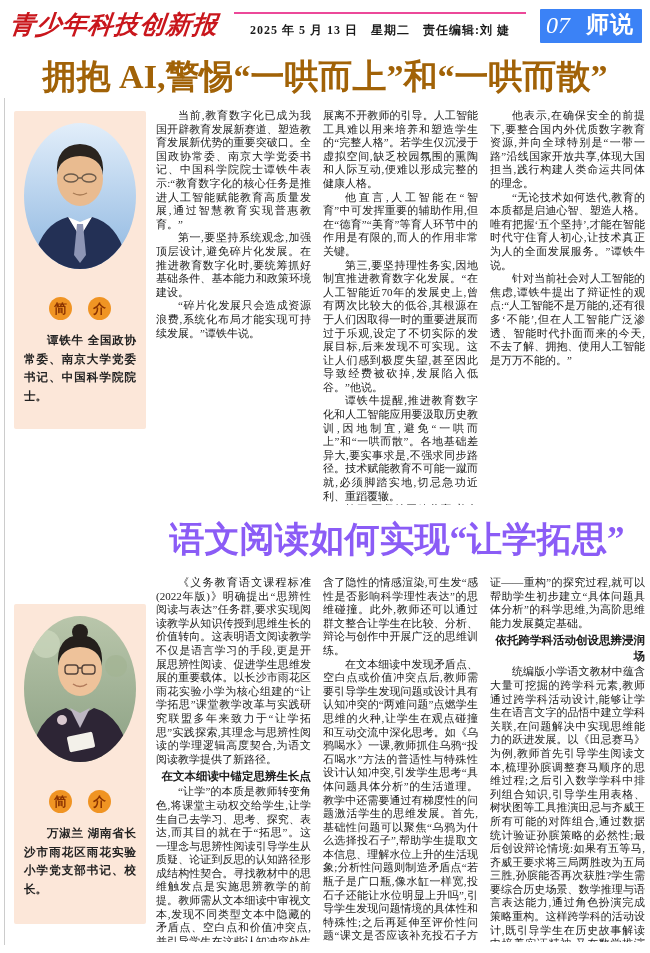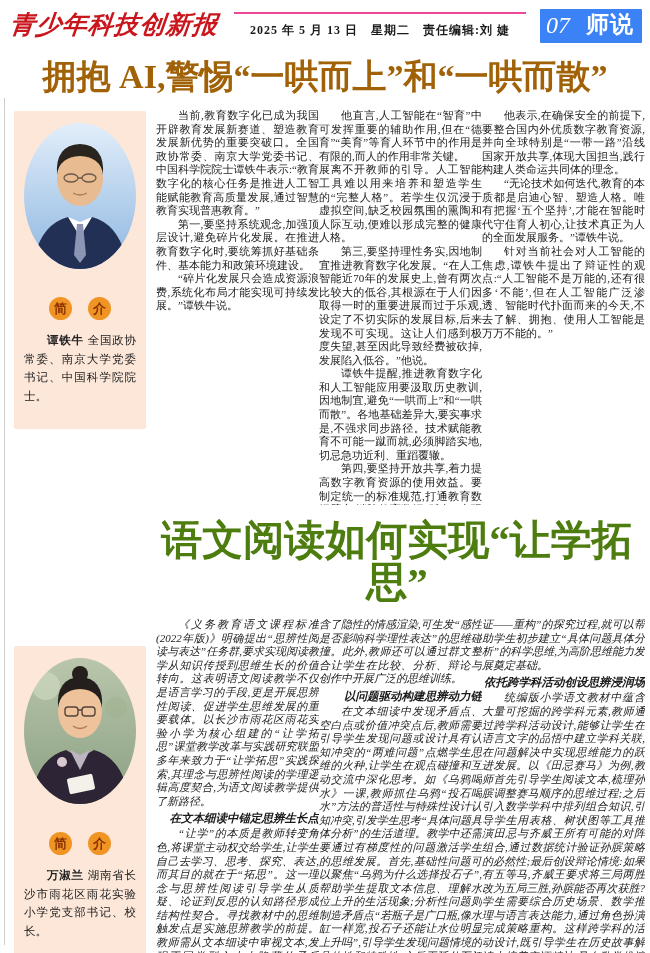--- a/index.html
+++ b/index.html
@@ -23,46 +23,46 @@
   }
   .badge-num { font-style:italic; font-size:24px; line-height:30px; font-family:"Liberation Serif", serif; }
   .badge-sec { font-size:23px; font-weight:bold; line-height:30px; letter-spacing:1px; }
 
   
   .headline1 {
     margin:10px 4px 12px; text-align:center; font-size:34px; line-height:40px;
     font-weight:900; letter-spacing:0px; color:#a16207;
   }
   .headline2 {
-    margin:14px 4px 15px 148px; text-align:center; font-size:41px; line-height:42px;
-    font-weight:900; color:#4d7c0f;
+    margin:14px 4px 15px 148px; text-align:center; font-size:35px; line-height:42px;
+    font-weight:900; color:#8b5cf6;
   }
 
   
   .article { display:flex; padding-left:14px; padding-right:5px; }
   .profile {
     width:132px; flex:none; box-sizing:border-box; background:#fce7d9;
     padding:10px 9px 0; border-radius:2px;
   }
   .a1 .profile { height:318px; margin-top:2px; }
   .a2 .profile { height:320px; margin-top:28px; }
   .photo { display:block; margin:2px auto 0; }
   .badges { display:flex; justify-content:center; gap:16px; margin-top:28px; }
   .badge-circle {
     width:23px; height:23px; border-radius:50%; background:#f09423; color:#8a3200;
     font-weight:bold; font-size:13px; display:flex; align-items:center; justify-content:center;
     font-family:"Liberation Sans", sans-serif;
   }
-  .bio { margin:11px 1px 0; font-size:11.5px; line-height:18.5px; text-indent:2em; text-align:justify; color:#222; }
+  .bio { margin:11px 1px 0; font-size:11.5px; line-height:18.5px; text-indent:2em; text-align:justify; color:#222;font-weight:bold; }
   .bio b { margin-right:4px; }
 
-  .cols { flex:1; display:flex; margin-left:10px; }
+  .cols { flex:1; display:flex; gap:12px; margin-left:10px; }
   .col { flex:1; overflow:hidden; }
   .a1 .col { height:396px; }
-  .a2 .col { height:366px;font-style:italic; }
+  .a2 .col { height:366px; }
 
   .para { font-size:11px; line-height:13.6px; text-align:justify; text-indent:2em; margin:0; }
   .para.cont { text-indent:0; }
   .subhead {
     font-family:"Liberation Sans", sans-serif; font-weight:bold; font-size:11.5px;
     text-align:right; line-height:16px; margin:2px 0 1px; text-indent:0;
   }
 </style>
 </head>
 <body>
@@ -114,22 +114,22 @@
       </div>
       <p class="bio"><b>谭铁牛</b><span>全国政协常委、南京大学党委书记、中国科学院院士。</span></p>
     </aside>
     <div class="cols">
       <div class="col">
           <div class="para">当前,教育数字化已成为我国开辟教育发展新赛道、塑造教育发展新优势的重要突破口。全国政协常委、南京大学党委书记、中国科学院院士谭铁牛表示:“教育数字化的核心任务是推进人工智能赋能教育高质量发展,通过智慧教育实现普惠教育。”</div>
           <div class="para">第一,要坚持系统观念,加强顶层设计,避免碎片化发展。在推进教育数字化时,要统筹抓好基础条件、基本能力和政策环境建设。</div>
           <div class="para">“碎片化发展只会造成资源浪费,系统化布局才能实现可持续发展。”谭铁牛说。</div>
         </div>
       <div class="col">
+          <div class="para cont">展离不开教师的引导。人工智能工具难以用来培养和塑造学生的“完整人格”。若学生仅沉浸于虚拟空间,缺乏校园氛围的熏陶和人际互动,便难以形成完整的健康人格。</div>
           <div class="para">他直言,人工智能在“智育”中可发挥重要的辅助作用,但在“德育”“美育”等育人环节中的作用是有限的,而人的作用非常关键。</div>
-          <div class="para cont">展离不开教师的引导。人工智能工具难以用来培养和塑造学生的“完整人格”。若学生仅沉浸于虚拟空间,缺乏校园氛围的熏陶和人际互动,便难以形成完整的健康人格。</div>
           <div class="para">第三,要坚持理性务实,因地制宜推进教育数字化发展。“在人工智能近70年的发展史上,曾有两次比较大的低谷,其根源在于人们因取得一时的重要进展而过于乐观,设定了不切实际的发展目标,后来发现不可实现。这让人们感到极度失望,甚至因此导致经费被砍掉,发展陷入低谷。”他说。</div>
           <div class="para">谭铁牛提醒,推进教育数字化和人工智能应用要汲取历史教训,因地制宜,避免“一哄而上”和“一哄而散”。各地基础差异大,要实事求是,不强求同步路径。技术赋能教育不可能一蹴而就,必须脚踏实地,切忌急功近利、重蹈覆辙。</div>
           <div class="para">第四,要坚持开放共享,着力提高数字教育资源的使用效益。要制定统一的标准规范,打通教育数据壁垒,消除教育数据“孤岛”,实现互联互通、开放共享,避免重复建设,使优质数字教育资源效益最大化。</div>
         </div>
       <div class="col">
           <div class="para">他表示,在确保安全的前提下,要整合国内外优质数字教育资源,并向全球特别是“一带一路”沿线国家开放共享,体现大国担当,践行构建人类命运共同体的理念。</div>
           <div class="para">“无论技术如何迭代,教育的本质都是启迪心智、塑造人格。唯有把握‘五个坚持’,才能在智能时代守住育人初心,让技术真正为人的全面发展服务。”谭铁牛说。</div>
           <div class="para">针对当前社会对人工智能的焦虑,谭铁牛提出了辩证性的观点:“人工智能不是万能的,还有很多‘不能’,但在人工智能广泛渗透、智能时代扑面而来的今天,不去了解、拥抱、使用人工智能是万万不能的。”</div>
         </div>
     </div>
@@ -173,21 +173,20 @@
       <p class="bio"><b>万淑兰</b><span>湖南省长沙市雨花区雨花实验小学党支部书记、校长。</span></p>
     </aside>
     <div class="cols">
       <div class="col">
           <div class="para">《义务教育语文课程标准(2022年版)》明确提出“思辨性阅读与表达”任务群,要求实现阅读教学从知识传授到思维生长的价值转向。这表明语文阅读教学不仅是语言学习的手段,更是开展思辨性阅读、促进学生思维发展的重要载体。以长沙市雨花区雨花实验小学为核心组建的“让学拓思”课堂教学改革与实践研究联盟多年来致力于“让学拓思”实践探索,其理念与思辨性阅读的学理逻辑高度契合,为语文阅读教学提供了新路径。</div>
           <div class="subhead">在文本细读中锚定思辨生长点</div>
           <div class="para">“让学”的本质是教师转变角色,将课堂主动权交给学生,让学生自己去学习、思考、探究、表达,而其目的就在于“拓思”。这一理念与思辨性阅读引导学生从质疑、论证到反思的认知路径形成结构性契合。寻找教材中的思维触发点是实施思辨教学的前提。教师需从文本细读中审视文本,发现不同类型文本中隐藏的矛盾点、空白点和价值冲突点,并引导学生在这些认知冲突处生发出思维火花。如寓言类文本《守株待兔》中宋人将偶然当成必然,陷入经验主义的泥沼,可引发学生进行“偶然和必然”关系的思索;科普性文本《只有一个地球》在显性数据实证中</div>
         </div>
       <div class="col">
           <div class="para cont">含了隐性的情感渲染,可生发“感性是否影响科学理性表达”的思维碰撞。此外,教师还可以通过群文整合让学生在比较、分析、辩论与创作中开展广泛的思维训练。</div>
-          <div class="subhead">以问题驱动构建思辨动力链</div>
           <div class="para">在文本细读中发现矛盾点、空白点或价值冲突点后,教师需要引导学生发现问题或设计具有认知冲突的“两难问题”点燃学生思维的火种,让学生在观点碰撞和互动交流中深化思考。如《乌鸦喝水》一课,教师抓住乌鸦“投石喝水”方法的普适性与特殊性设计认知冲突,引发学生思考“具体问题具体分析”的生活道理。教学中还需要通过有梯度性的问题激活学生的思维发展。首先,基础性问题可以聚焦“乌鸦为什么选择投石子”,帮助学生提取文本信息、理解水位上升的生活现象;分析性问题则制造矛盾点“若瓶子是广口瓶,像水缸一样宽,投石子还能让水位明显上升吗”,引导学生发现问题情境的具体性和特殊性;之后再延伸至评价性问题“课文是否应该补充投石子方法的条件”,引导学生对比不同版本教材在方法条件上的差异表述,最终落脚在创造性任务设计上,即“乌鸦还可以通过哪些方法喝到水”。这样通过“假设—验</div>
         </div>
       <div class="col">
           <div class="para cont">证——重构”的探究过程,就可以帮助学生初步建立“具体问题具体分析”的科学思维,为高阶思维能力发展奠定基础。</div>
           <div class="subhead">依托跨学科活动创设思辨浸润场</div>
           <div class="para">统编版小学语文教材中蕴含大量可挖掘的跨学科元素,教师通过跨学科活动设计,能够让学生在语言文字的品悟中建立学科关联,在问题解决中实现思维能力的跃进发展。以《田忌赛马》为例,教师首先引导学生阅读文本,梳理孙膑调整赛马顺序的思维过程;之后引入数学学科中排列组合知识,引导学生用表格、树状图等工具推演田忌与齐威王所有可能的对阵组合,通过数据统计验证孙膑策略的必然性;最后创设辩论情境:如果有五等马,齐威王要求将三局两胜改为五局三胜,孙膑能否再次获胜?学生需要综合历史场景、数学推理与语言表达能力,通过角色扮演完成策略重构。这样跨学科的活动设计,既引导学生在历史故事解读中培养实证精神,又在数学推演中发展逻辑能力,更在语文情境中提升思辨性表达水平。</div>
         </div>
     </div>
   </section>
 </div>

